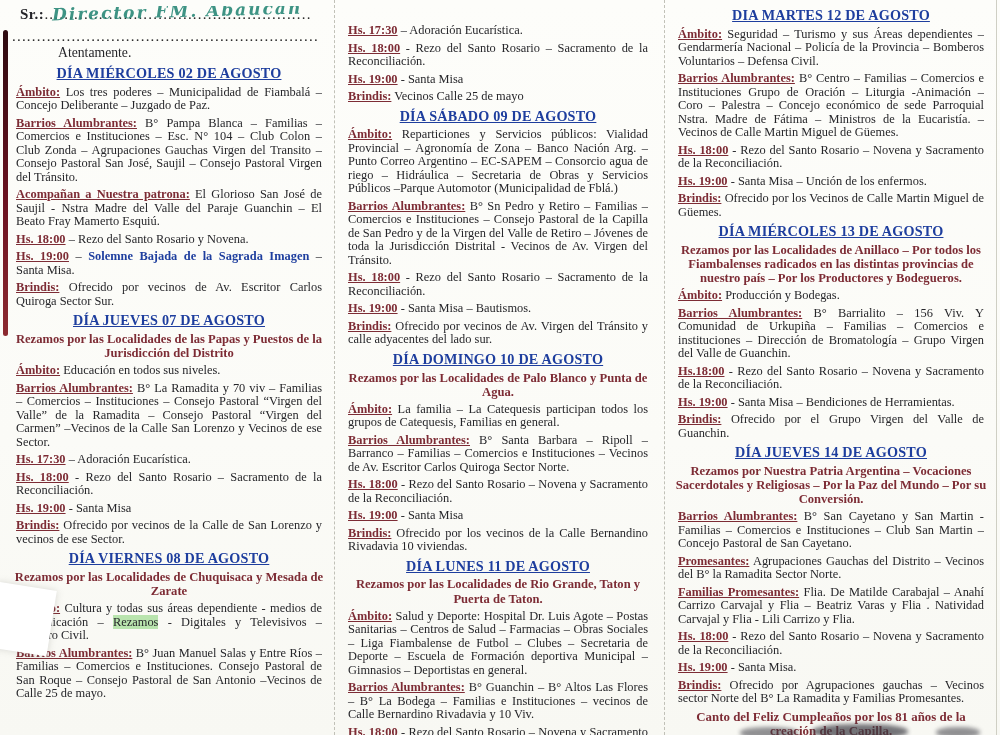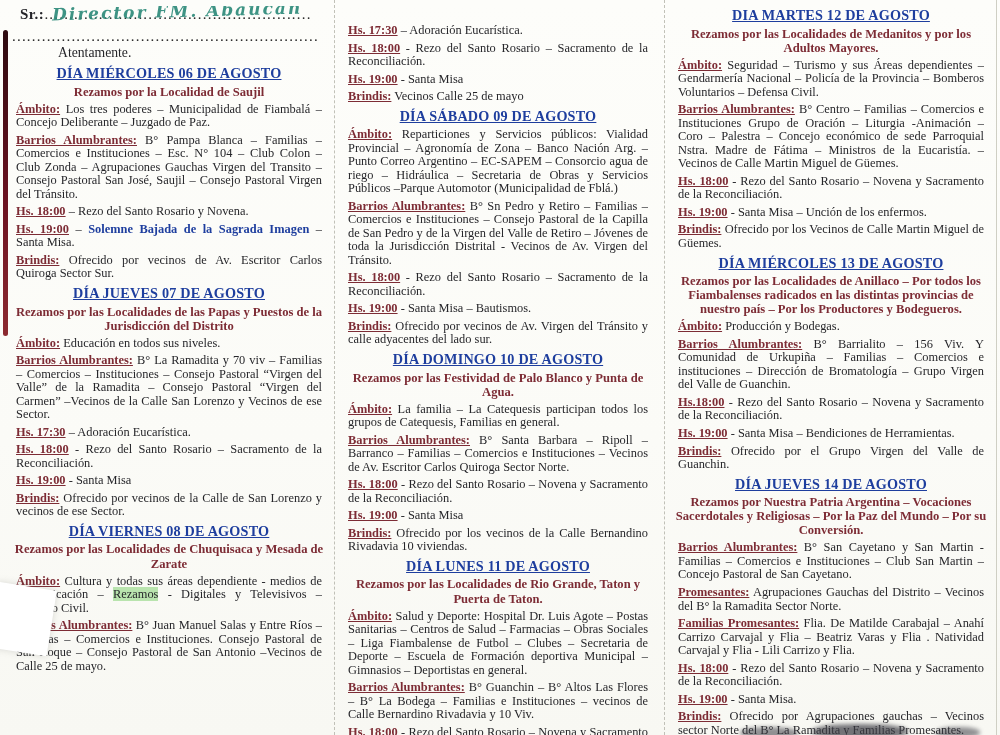--- a/index.html
+++ b/index.html
@@ -61,24 +61,24 @@
 
   <div class="col col1">
     <div class="salutation-row">
       <span class="sal-label">Sr.:</span><span class="dots">......................................................................</span>
       <span class="handwriting">Director FM. Abaucan</span>
     </div>
     <span class="dots dots-row2">..............................................................................................</span>
     <p class="closing">Atentamente.</p>
     <div class="sections">
         <section class="day-section">
-          <h2 class="day-heading">DÍA MIÉRCOLES 06 DE AGOSTO</h2>
-          <p class="subtitle">Rezamos por la Localidad de Saujil</p>
+          <h2 class="day-heading">DÍA MIÉRCOLES 02 DE AGOSTO</h2>
           <p class="entry"><span class="label">Ámbito:</span> <span class="seg-normal">Los tres poderes – Municipalidad de Fiambalá – Concejo Deliberante – Juzgado de Paz.</span></p>
           <p class="entry"><span class="label">Barrios Alumbrantes:</span> <span class="seg-normal">B° Pampa Blanca – Familias – Comercios e Instituciones – Esc. N° 104 – Club Colon – Club Zonda – Agrupaciones Gauchas Virgen del Transito – Consejo Pastoral San José, Saujil – Consejo Pastoral Virgen del Tránsito.</span></p>
+          <p class="entry"><span class="label">Acompañan a Nuestra patrona:</span> <span class="seg-normal">El Glorioso San José de Saujil - Nstra Madre del Valle del Paraje Guanchin – El Beato Fray Mamerto Esquiú.</span></p>
           <p class="entry"><span class="label">Hs. 18:00</span> <span class="seg-normal">– Rezo del Santo Rosario y Novena.</span></p>
           <p class="entry"><span class="label">Hs. 19:00</span> <span class="seg-normal">– </span><span class="seg-blue">Solemne Bajada de la Sagrada Imagen</span><span class="seg-normal"> – Santa Misa.</span></p>
           <p class="entry"><span class="label">Brindis:</span> <span class="seg-normal">Ofrecido por vecinos de Av. Escritor Carlos Quiroga Sector Sur.</span></p>
         </section>
         <section class="day-section">
           <h2 class="day-heading">DÍA JUEVES 07 DE AGOSTO</h2>
           <p class="subtitle">Rezamos por las Localidades de las Papas y Puestos de la Jurisdicción del Distrito</p>
           <p class="entry"><span class="label">Ámbito:</span> <span class="seg-normal">Educación en todos sus niveles.</span></p>
           <p class="entry"><span class="label">Barrios Alumbrantes:</span> <span class="seg-normal">B° La Ramadita y 70 viv – Familias – Comercios – Instituciones – Consejo Pastoral “Virgen del Valle” de la Ramadita – Consejo Pastoral “Virgen del Carmen” –Vecinos de la Calle San Lorenzo y Vecinos de ese Sector.</span></p>
           <p class="entry"><span class="label">Hs. 17:30</span> <span class="seg-normal">– Adoración Eucarística.</span></p>
@@ -106,21 +106,21 @@
         <section class="day-section">
           <h2 class="day-heading">DÍA SÁBADO 09 DE AGOSTO</h2>
           <p class="entry"><span class="label">Ámbito:</span> <span class="seg-normal">Reparticiones y Servicios públicos: Vialidad Provincial – Agronomía de Zona – Banco Nación Arg. – Punto Correo Argentino – EC-SAPEM – Consorcio agua de riego – Hidráulica – Secretaria de Obras y Servicios Públicos –Parque Automotor (Municipalidad de Fblá.)</span></p>
           <p class="entry"><span class="label">Barrios Alumbrantes:</span> <span class="seg-normal">B° Sn Pedro y Retiro – Familias – Comercios e Instituciones – Consejo Pastoral de la Capilla de San Pedro y de la Virgen del Valle de Retiro – Jóvenes de toda la Jurisdicción Distrital - Vecinos de Av. Virgen del Tránsito.</span></p>
           <p class="entry"><span class="label">Hs. 18:00</span> <span class="seg-normal">- Rezo del Santo Rosario – Sacramento de la Reconciliación.</span></p>
           <p class="entry"><span class="label">Hs. 19:00</span> <span class="seg-normal">- Santa Misa – Bautismos.</span></p>
           <p class="entry"><span class="label">Brindis:</span> <span class="seg-normal">Ofrecido por vecinos de Av. Virgen del Tránsito y calle adyacentes del lado sur.</span></p>
         </section>
         <section class="day-section">
           <h2 class="day-heading">DÍA DOMINGO 10 DE AGOSTO</h2>
-          <p class="subtitle">Rezamos por las Festividad de Palo Blanco y Punta de Agua.</p>
+          <p class="subtitle">Rezamos por las Localidades de Palo Blanco y Punta de Agua.</p>
           <p class="entry"><span class="label">Ámbito:</span> <span class="seg-normal">La familia – La Catequesis participan todos los grupos de Catequesis, Familias en general.</span></p>
           <p class="entry"><span class="label">Barrios Alumbrantes:</span> <span class="seg-normal">B° Santa Barbara – Ripoll – Barranco – Familias – Comercios e Instituciones – Vecinos de Av. Escritor Carlos Quiroga Sector Norte.</span></p>
           <p class="entry"><span class="label">Hs. 18:00</span> <span class="seg-normal">- Rezo del Santo Rosario – Novena y Sacramento de la Reconciliación.</span></p>
           <p class="entry"><span class="label">Hs. 19:00</span> <span class="seg-normal">- Santa Misa</span></p>
           <p class="entry"><span class="label">Brindis:</span> <span class="seg-normal">Ofrecido por los vecinos de la Calle Bernandino Rivadavia 10 viviendas.</span></p>
         </section>
         <section class="day-section">
           <h2 class="day-heading">DÍA LUNES 11 DE AGOSTO</h2>
           <p class="subtitle">Rezamos por las Localidades de Rio Grande, Taton y Puerta de Taton.</p>
           <p class="entry"><span class="label">Ámbito:</span> <span class="seg-normal">Salud y Deporte: Hospital Dr. Luis Agote – Postas Sanitarias – Centros de Salud – Farmacias – Obras Sociales – Liga Fiambalense de Futbol – Clubes – Secretaria de Deporte – Escuela de Formación deportiva Municipal – Gimnasios – Deportistas en general.</span></p>
@@ -129,21 +129,20 @@
           <p class="entry"><span class="label">Hs. 19:00</span> <span class="seg-normal">- Santa Misa</span></p>
           <p class="entry"><span class="label">Brindis:</span> <span class="seg-normal">Ofrecido por los vecinos de Av. Escritor Carlos Quiroga Sector Norte.</span></p>
         </section>
       </div>
   </div>
 
   <div class="col col3">
     <div class="sections">
         <section class="day-section">
           <h2 class="day-heading">DIA MARTES 12 DE AGOSTO</h2>
-          <p class="subtitle">Rezamos por las Localidades de Medanitos y por los Adultos Mayores.</p>
           <p class="entry"><span class="label">Ámbito:</span> <span class="seg-normal">Seguridad – Turismo y sus Áreas dependientes – Gendarmería Nacional – Policía de la Provincia – Bomberos Voluntarios – Defensa Civil.</span></p>
           <p class="entry"><span class="label">Barrios Alumbrantes:</span> <span class="seg-normal">B° Centro – Familias – Comercios e Instituciones Grupo de Oración – Liturgia -Animación – Coro – Palestra – Concejo económico de sede Parroquial Nstra. Madre de Fátima – Ministros de la Eucaristía. – Vecinos de Calle Martin Miguel de Güemes.</span></p>
           <p class="entry"><span class="label">Hs. 18:00</span> <span class="seg-normal">- Rezo del Santo Rosario – Novena y Sacramento de la Reconciliación.</span></p>
           <p class="entry"><span class="label">Hs. 19:00</span> <span class="seg-normal">- Santa Misa – Unción de los enfermos.</span></p>
           <p class="entry"><span class="label">Brindis:</span> <span class="seg-normal">Ofrecido por los Vecinos de Calle Martin Miguel de Güemes.</span></p>
         </section>
         <section class="day-section">
           <h2 class="day-heading">DÍA MIÉRCOLES 13 DE AGOSTO</h2>
           <p class="subtitle">Rezamos por las Localidades de Anillaco – Por todos los Fiambalenses radicados en las distintas provincias de nuestro país – Por los Productores y Bodegueros.</p>
           <p class="entry"><span class="label">Ámbito:</span> <span class="seg-normal">Producción y Bodegas.</span></p>

